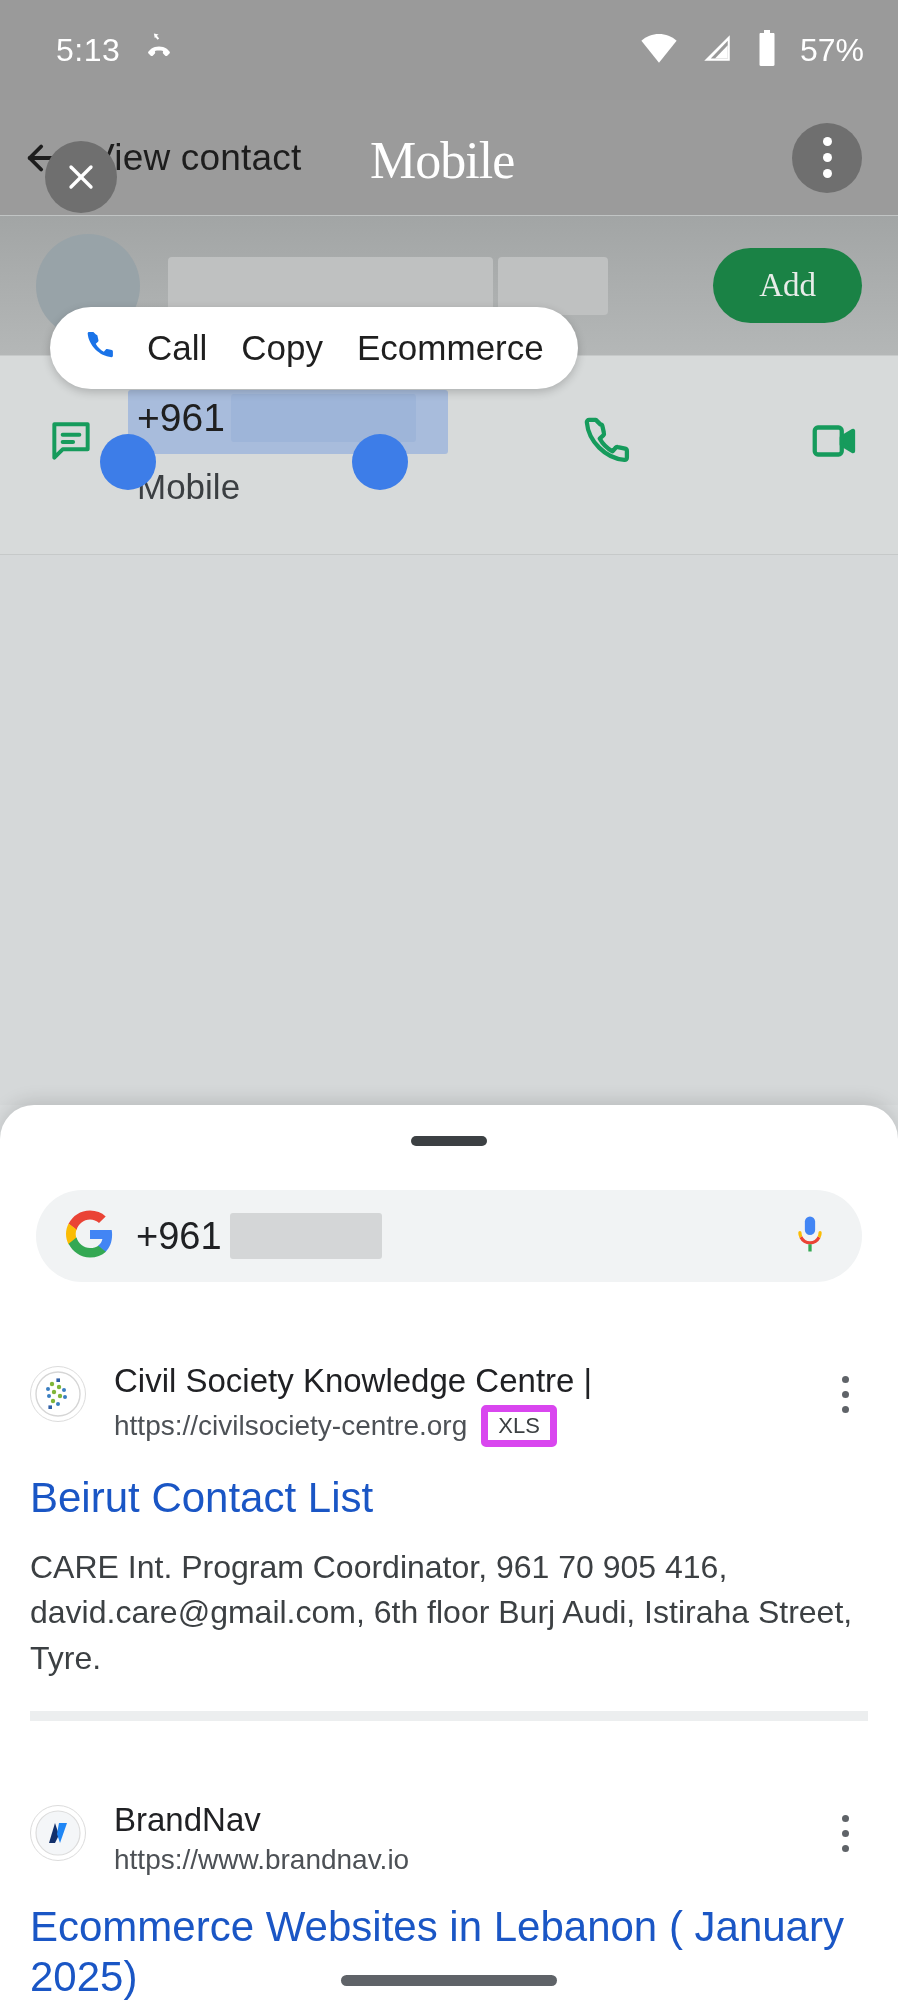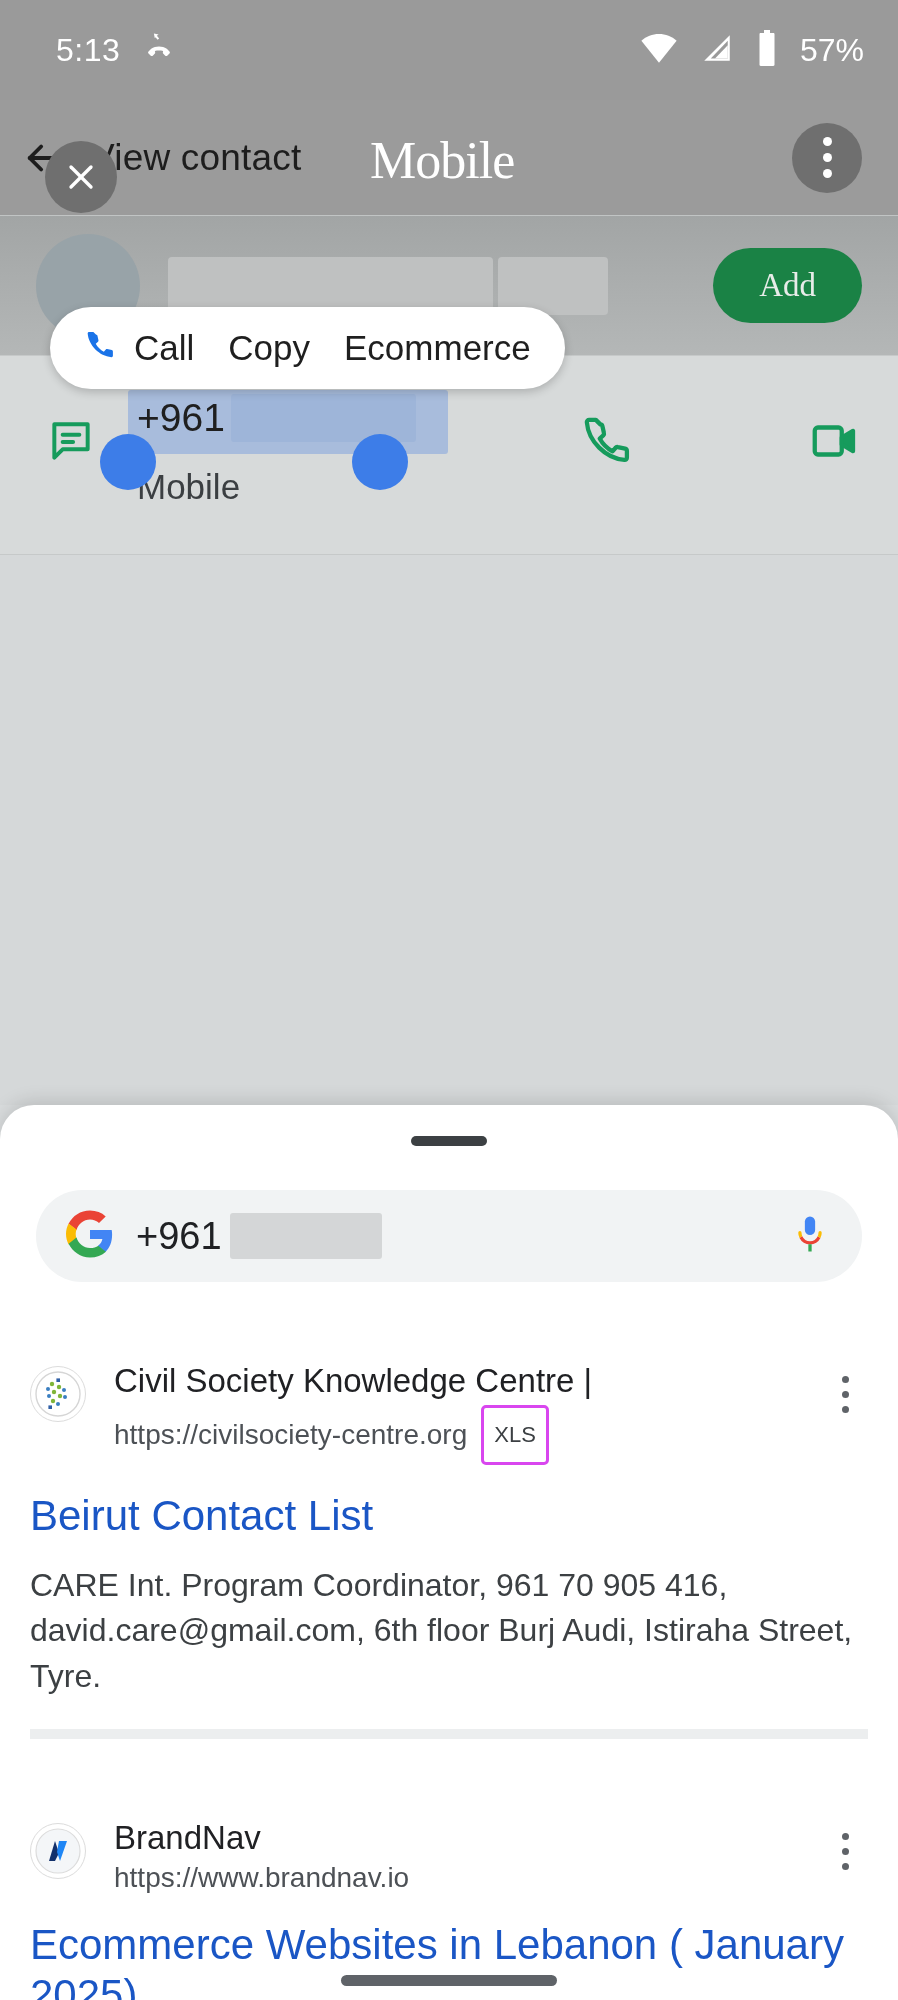--- a/index.html
+++ b/index.html
@@ -104,21 +104,21 @@
 
   
   .sel-popup {
     position:absolute; left:50px; top:307px;
     height:82px; background:#ffffff; border-radius:41px;
     display:flex; align-items:center; padding:0 34px; gap:34px;
     box-shadow:0 3px 10px rgba(0,0,0,.2);
     z-index:40;
   }
   .sel-popup .it { font-size:35px; color:#1f1f1f; white-space:nowrap; cursor:pointer; }
-  .sel-popup .it.with-ico { display:flex; align-items:center; gap:16px; }
+  .sel-popup .it.with-ico { display:flex; align-items:center; gap:29px; }
 
   
   .g-overlay-word {
     position:absolute; left:370px; top:131px;
     font-size:52px; color:#ffffff; letter-spacing:-1px;
     font-family:"Liberation Serif", serif; font-weight:400;
     z-index:30;
   }
   .g-overlay-close {
     position:absolute; left:45px; top:141px;
@@ -157,22 +157,22 @@
   .favicon {
     width:56px; height:56px; border-radius:50%; background:#fff;
     border:1px solid #dcdcdc; flex:0 0 auto; margin-top:6px;
     display:flex; align-items:center; justify-content:center; overflow:hidden;
   }
   .site-meta { margin-left:28px; flex:1; min-width:0; }
   .site-name { font-size:33px; color:#202124; line-height:1.25; }
   .site-url-line { display:flex; align-items:center; gap:14px; margin-top:4px; }
   .site-url { font-size:28px; color:#4d5156; }
   .badge-xls {
-    font-size:22px; color:#3c4043; border:3px solid #d946ef;
-    border-radius:5px; padding:16px 10px; line-height:1;
+    font-size:22px; color:#3c4043; border:7px solid #d946ef;
+    border-radius:5px; padding:3px 10px; line-height:1;
   }
   .res-overflow {
     width:46px; display:flex; flex-direction:column; align-items:center;
     justify-content:center; gap:8px; padding-top:16px;
   }
   .res-overflow i { width:7px; height:7px; border-radius:50%; background:#5f6368; display:block; }
   .res-title {
     margin-top:26px; font-size:42px; color:#1a56c5; line-height:1.18;
   }
   .res-snippet {

